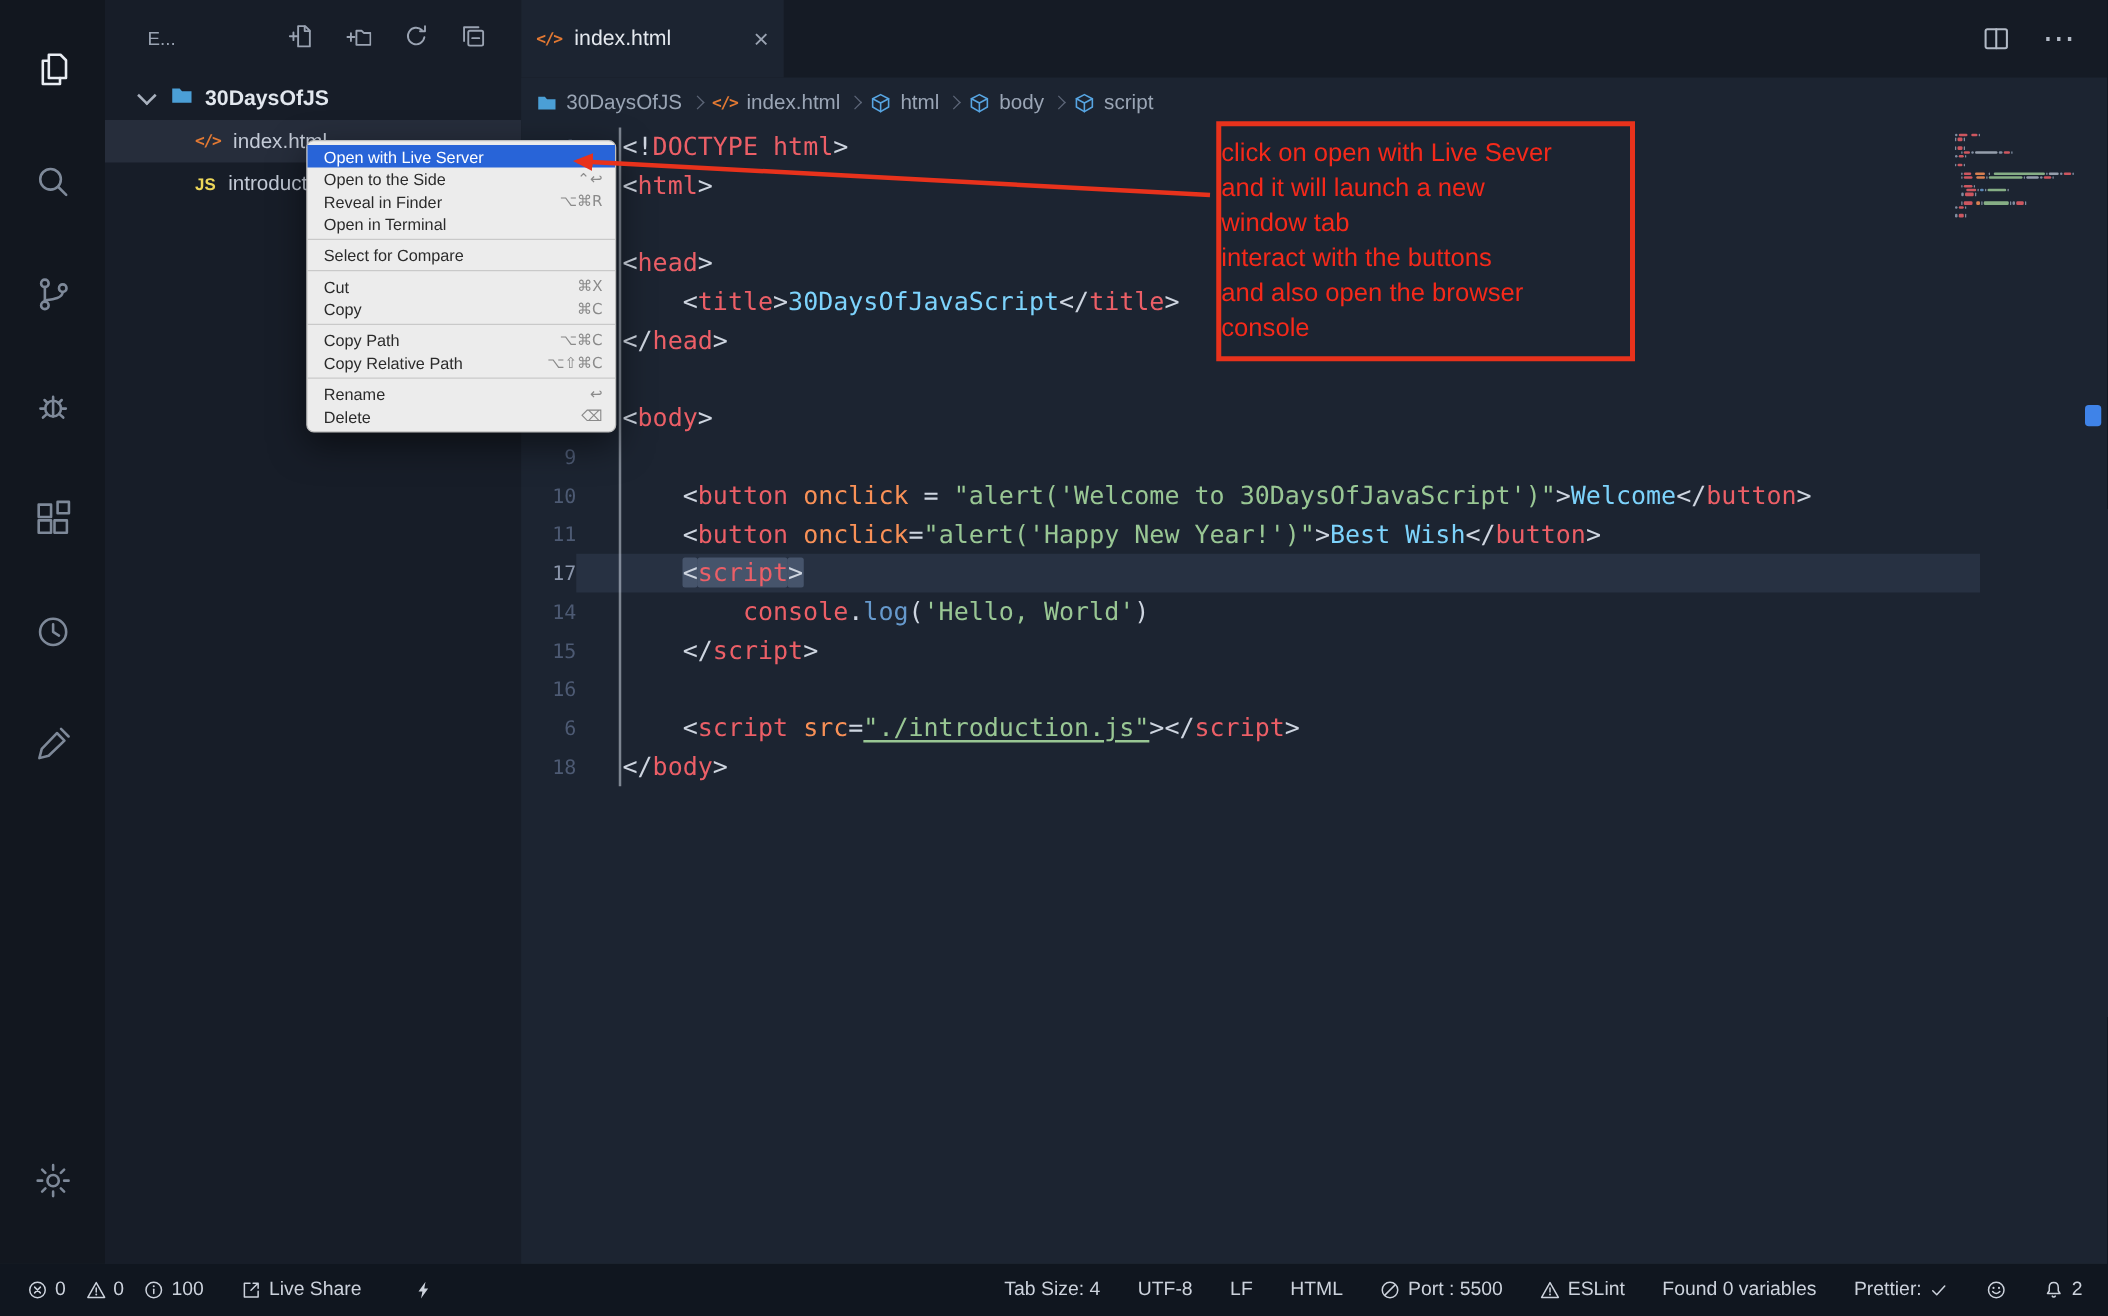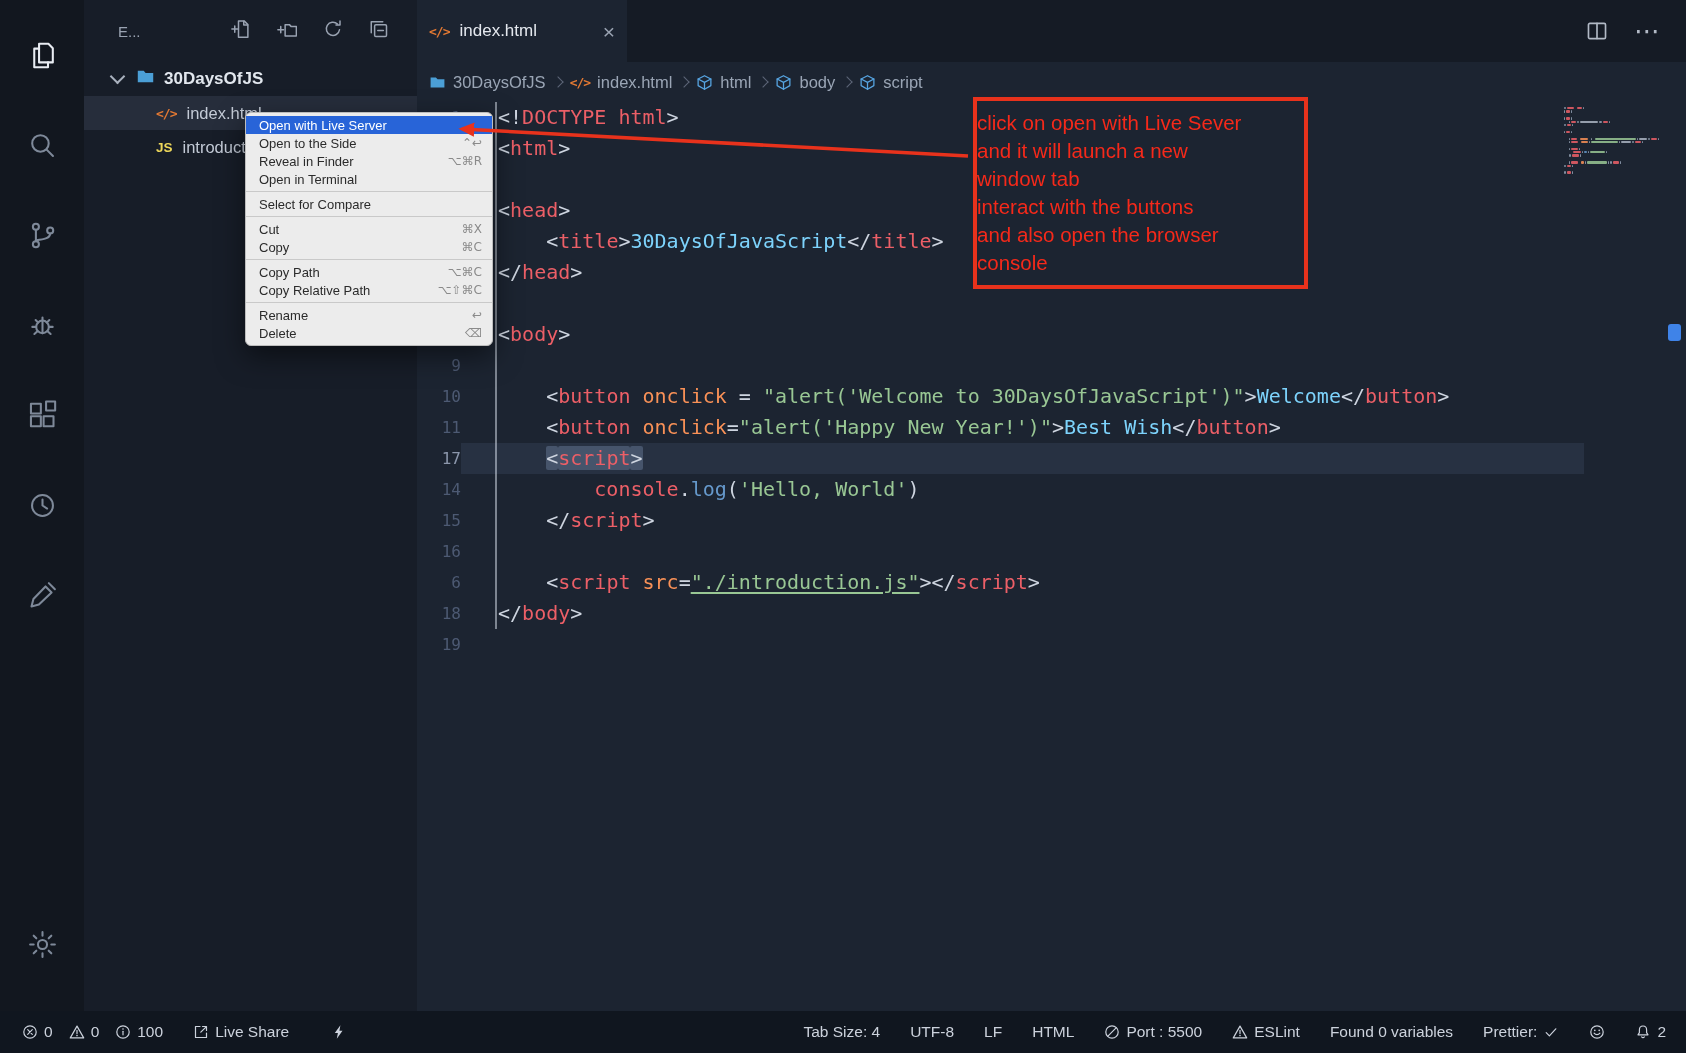--- a/index.html
+++ b/index.html
@@ -355,24 +355,20 @@
               <span class="lc"></span>
             </div>
             <div class="line">
               <span class="ln">6</span>
               <span class="lc"><span class="tk x">    </span><span class="tk p">&lt;</span><span class="tk tag">script</span><span class="tk x"> </span><span class="tk attr">src</span><span class="tk p">=</span><span class="tk strl">"./introduction.js"</span><span class="tk p">&gt;</span><span class="tk p">&lt;/</span><span class="tk tag">script</span><span class="tk p">&gt;</span></span>
             </div>
             <div class="line">
               <span class="ln">18</span>
               <span class="lc"><span class="tk p">&lt;/</span><span class="tk tag">body</span><span class="tk p">&gt;</span></span>
             </div>
-            <div class="line">
-              <span class="ln">19</span>
-              <span class="lc"></span>
-            </div>
           </div>
         <div class="minimap">
             <div class="mm-line">
               <span style="width: 2.1px; background: rgb(147, 160, 180); opacity: 0.85;"></span>
               <span style="width: 7.35px; background: rgb(236, 95, 103); opacity: 0.85;"></span>
               <span style="width: 1.05px;"></span>
               <span style="width: 4.2px; background: rgb(236, 95, 103); opacity: 0.85;"></span>
               <span style="width: 1.05px; background: rgb(147, 160, 180); opacity: 0.85;"></span>
             </div>
             <div class="mm-line">

